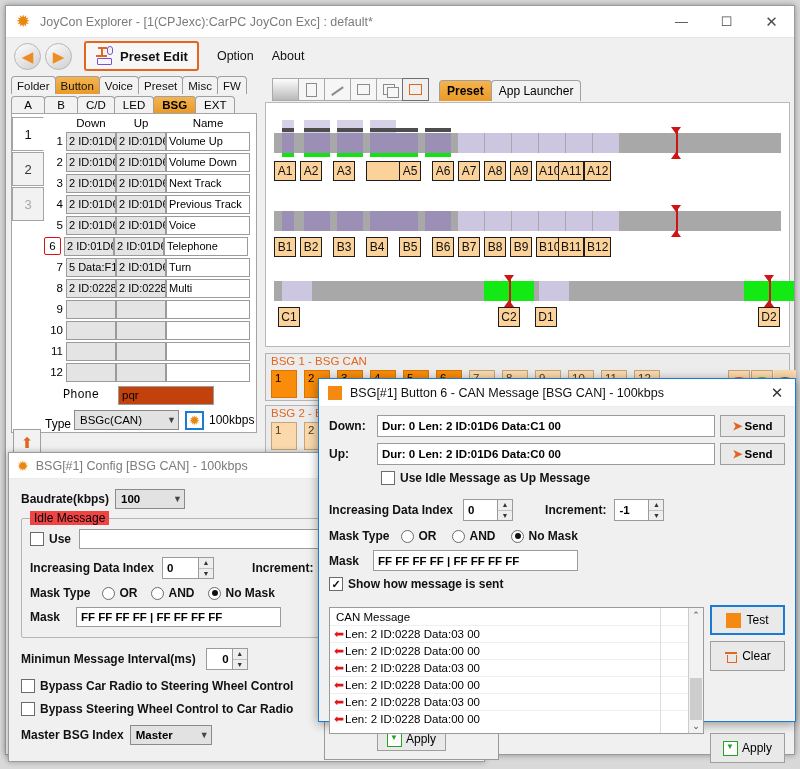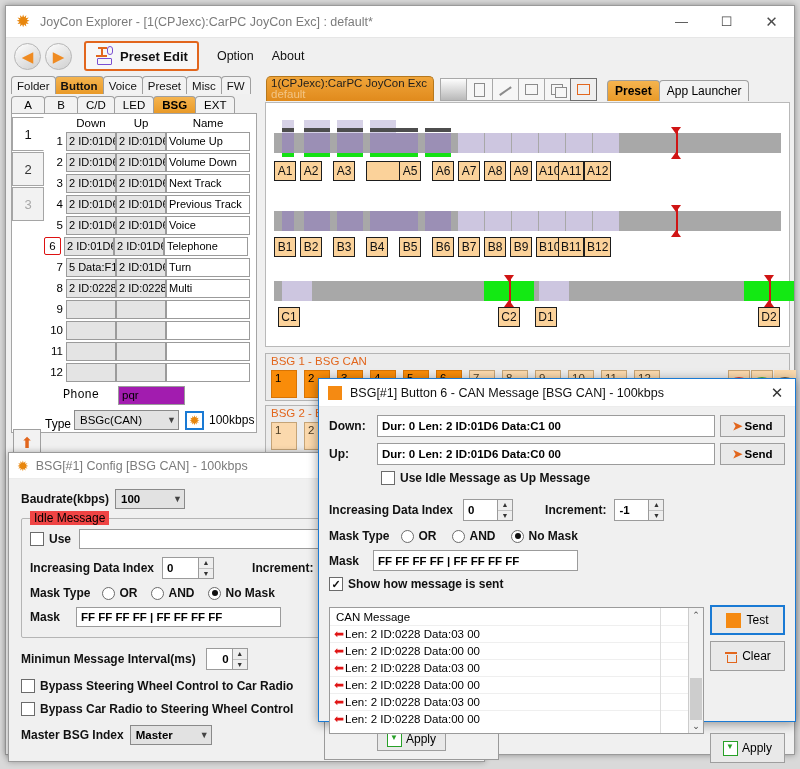--- a/index.html
+++ b/index.html
@@ -44,21 +44,21 @@
   .pe-icon .kb{ position:absolute; left:2px; top:12px; width:15px; height:7px;
     border:1.5px solid #7a4fd1; border-radius:1px; }
   .menuitem{ margin-left:18px; font-size:12.5px; color:#111; }
 
   
   #left-pane{ position:absolute; left:1px; top:69px; width:254px; bottom:1px; }
   .tabrow{ display:flex; align-items:flex-end; height:19px; padding-left:4px; }
   .tab{ height:18px; padding:0 5px; background:#f2f2f2; border:1px solid #9f9f9f;
     border-bottom:none; border-radius:4px 4px 0 0; display:flex; align-items:center;
     font-size:11.5px; color:#111; margin-right:-1px; }
-  .tab.active{ background:linear-gradient(#f5b44f,#e99a28); font-weight:bold; }
+  .tab.active{ background:linear-gradient(#f5b44f,#e99a28); font-weight:normal; }
   .tabrow2{ display:flex; align-items:flex-end; height:18px; padding-left:4px; margin-top:1px; }
   .tab2{ height:17px; min-width:34px; justify-content:center; padding:0 8px;
     background:#f2f2f2; border:1px solid #9f9f9f; border-bottom:none;
     border-radius:4px 4px 0 0; display:flex; align-items:center; font-size:11.5px; margin-right:-1px;}
   .tab2.active{ background:linear-gradient(#f5b44f,#e99a28); font-weight:bold; }
 
   #grid-area{ position:absolute; left:4px; top:38px; right:4px; height:320px;
     border:1px solid #a5a5a5; background:#fff; display:flex; }
   #group-col{ width:36px; padding-top:2px; }
   .gtab{ width:32px; height:34px; margin:1px auto 0; background:#f2f2f2;
@@ -78,21 +78,21 @@
      display:flex; align-items:center; justify-content:center; margin-right:3px; padding:0;}
   .cell{ height:19px; border:1px solid #9b9b9b; background:#e4e4e4; font-size:11px;
     display:flex; align-items:center; padding-left:2px; overflow:hidden; white-space:nowrap; }
   .cell.dn, .cell.up{ width:50px; }
   .cell.nm{ width:84px; background:#fff; }
   .cell.empty{ background:#e4e4e4; }
   .cell.nm.empty{ background:#fff; }
 
   #phone-row{ display:flex; align-items:center; height:22px; margin-top:2px; }
   #phone-row .lbl{ width:74px; text-align:center; font-size:12px;font-family:Liberation Mono, monospace; }
-  #phone-row .val{ width:67px; height:19px; border:1px solid #9b9b9b; background:#a21caf;
+  #phone-row .val{ width:96px; height:19px; border:1px solid #9b9b9b; background:#c2410c;
     font-size:11.5px; display:flex; align-items:center; padding-left:3px; }
   #type-row{ display:flex; align-items:center; height:24px; margin-top:2px; padding-left:1px; }
   #type-row .lbl{ font-size:12px; margin-right:3px;margin-top:8px; }
   .combo{ height:20px; border:1px solid #8a8a8a; background:#e2e2e2;
     display:flex; align-items:center; padding:0 2px 0 5px; font-size:11.5px; }
   .combo .cv{ flex:1; }
   .combo .chev{ color:#444; font-size:9px; margin-left:4px; }
   .gear2{ width:19px; height:19px; margin-left:6px; border:2px solid #1a7ad4;
     display:flex; align-items:center; justify-content:center; }
   .gear2 span{ color:#e8860d; font-size:13px; line-height:1; }
@@ -411,24 +411,20 @@
     </div>
 
     <div id="left-bottombar">
       <div class="gbtn">Clear</div>
       <div class="gbtn" style="margin-left:auto">Save/Apply</div>
     </div>
   </div>
 
   <div id="right-pane">
     <div id="rp-tabrow">
-      <div id="preset-tab">
-        <div class="l1">1(CPJexc):CarPC JoyCon Exc</div>
-        <div class="l2">default</div>
-      </div>
       <div class="ticon first"></div>
       <div class="ticon">
           <div class="doc"></div>
         </div>
       <div class="ticon">
           <div class="diag"></div>
         </div>
       <div class="ticon">
           <div class="sq"></div>
         </div>
@@ -674,25 +670,25 @@
       <div class="spin" style="width:42px; margin-left:10px">
         <div class="v" style="justify-content:flex-end; padding-right:3px">0</div>
         <div class="btns">
             <div>▲</div>
             <div>▼</div>
           </div>
       </div>
     </div>
     <div class="row">
       <span class="chk"></span>
-      <span class="flabel">Bypass Steering Wheel Control to Car Radio</span>
+      <span class="flabel">Bypass Car Radio to Steering Wheel Control</span>
     </div>
     <div class="row">
       <span class="chk"></span>
-      <span class="flabel">Bypass Car Radio to Steering Wheel Control</span>
+      <span class="flabel">Bypass Steering Wheel Control to Car Radio</span>
     </div>
     <div class="row">
       <span class="flabel">Master BSG Index</span>
       <div class="combo" style="width:82px; margin-left:6px">
         <span class="cv">Master</span>
         <span class="chev">▼</span>
       </div>
     </div>
   </div>
 </div>

